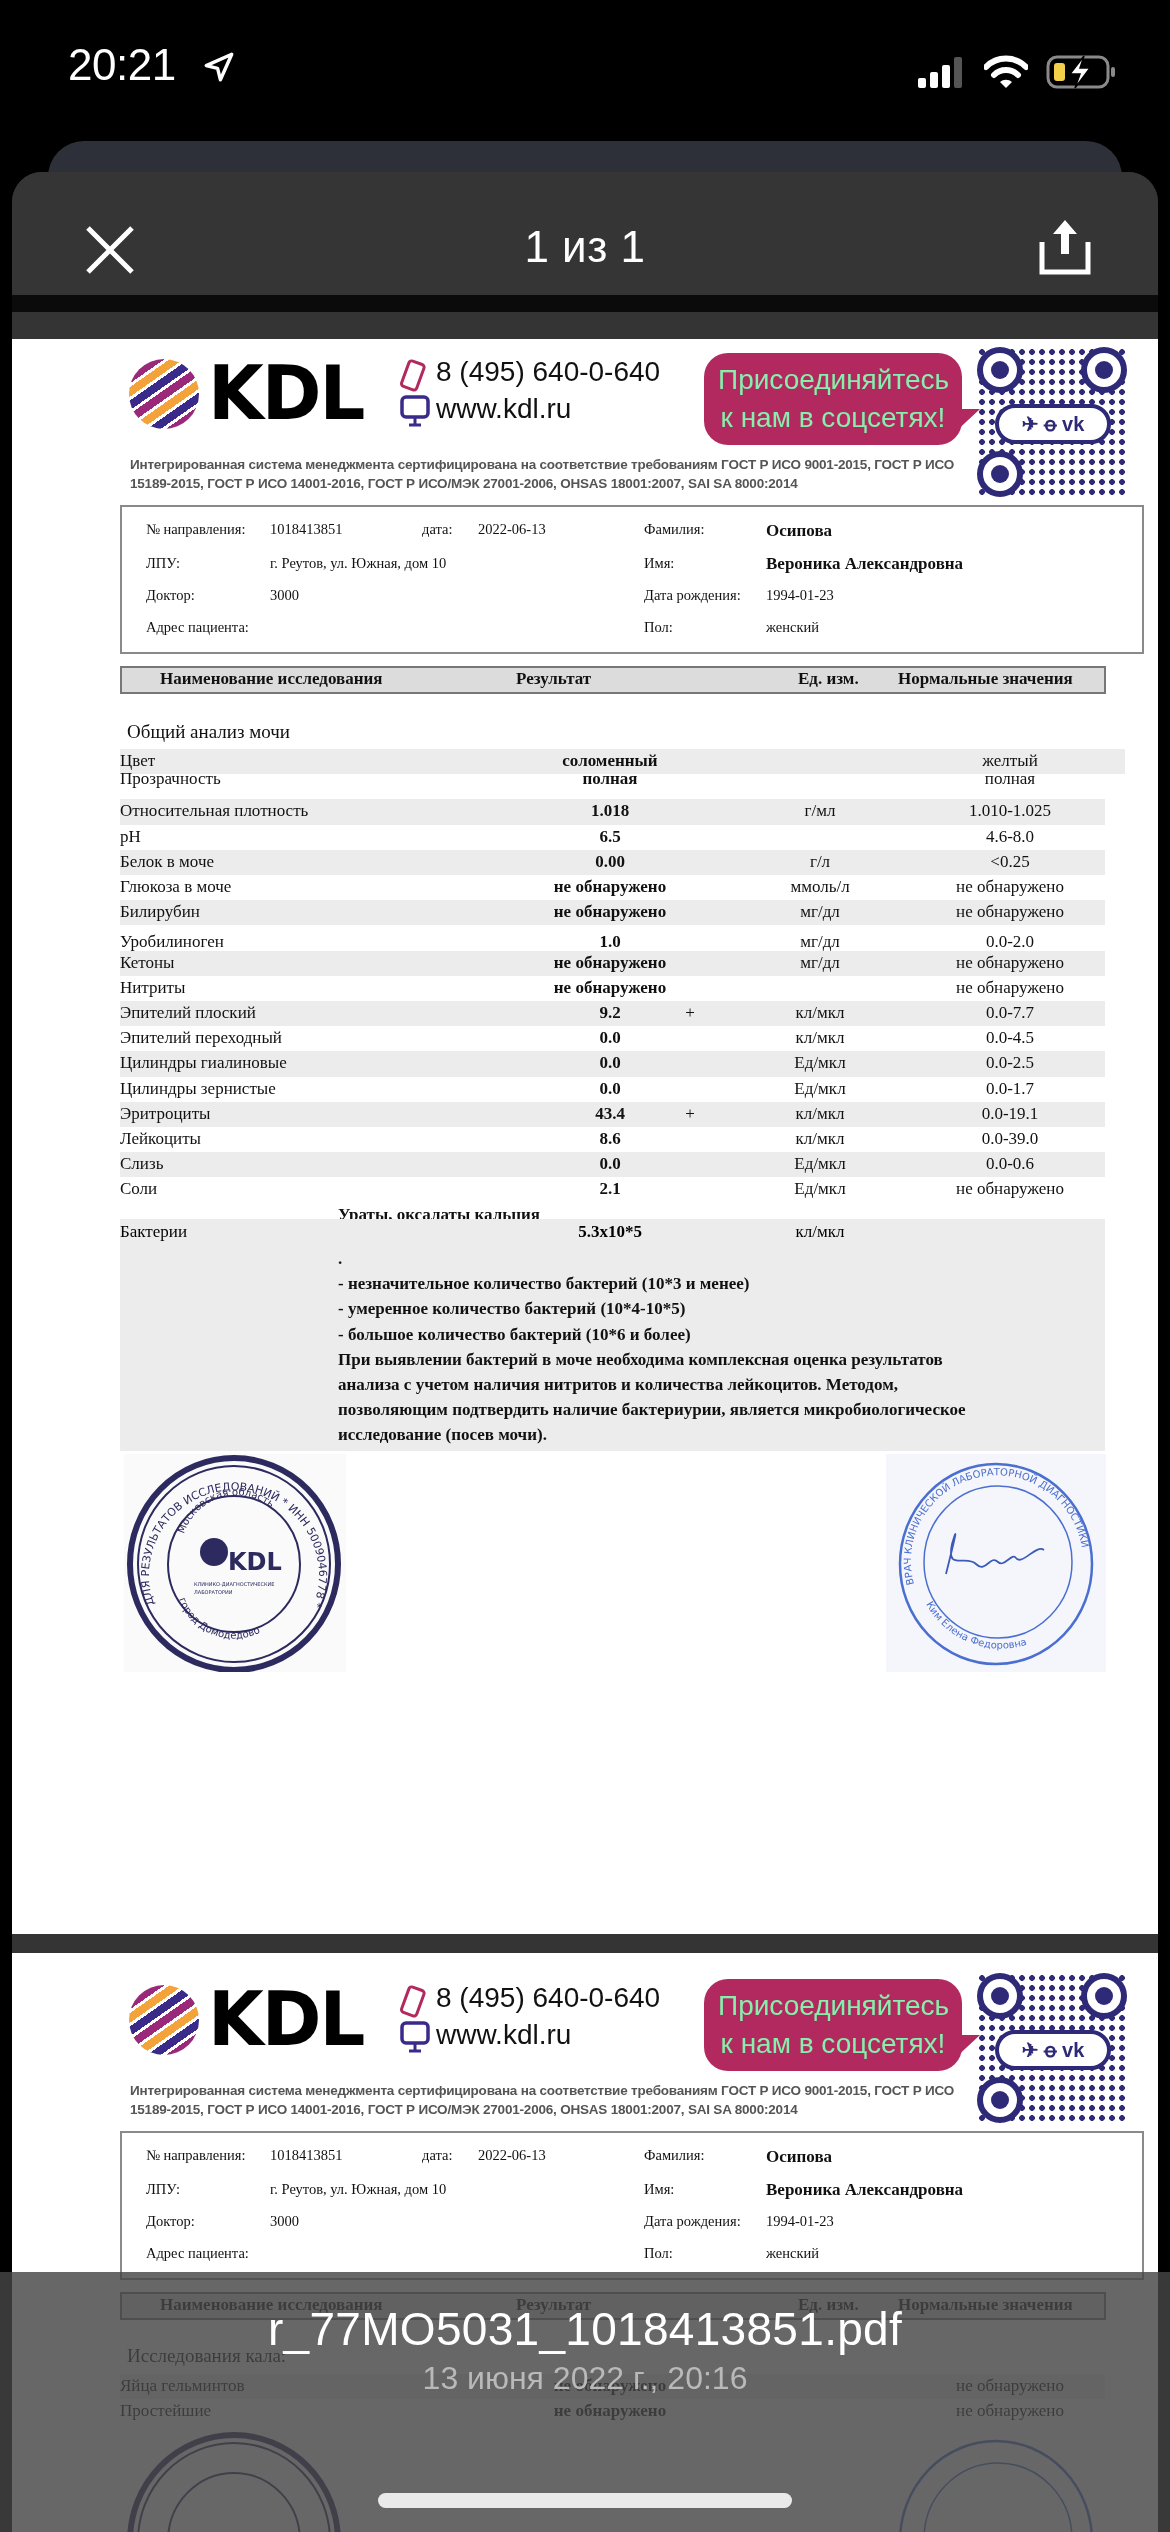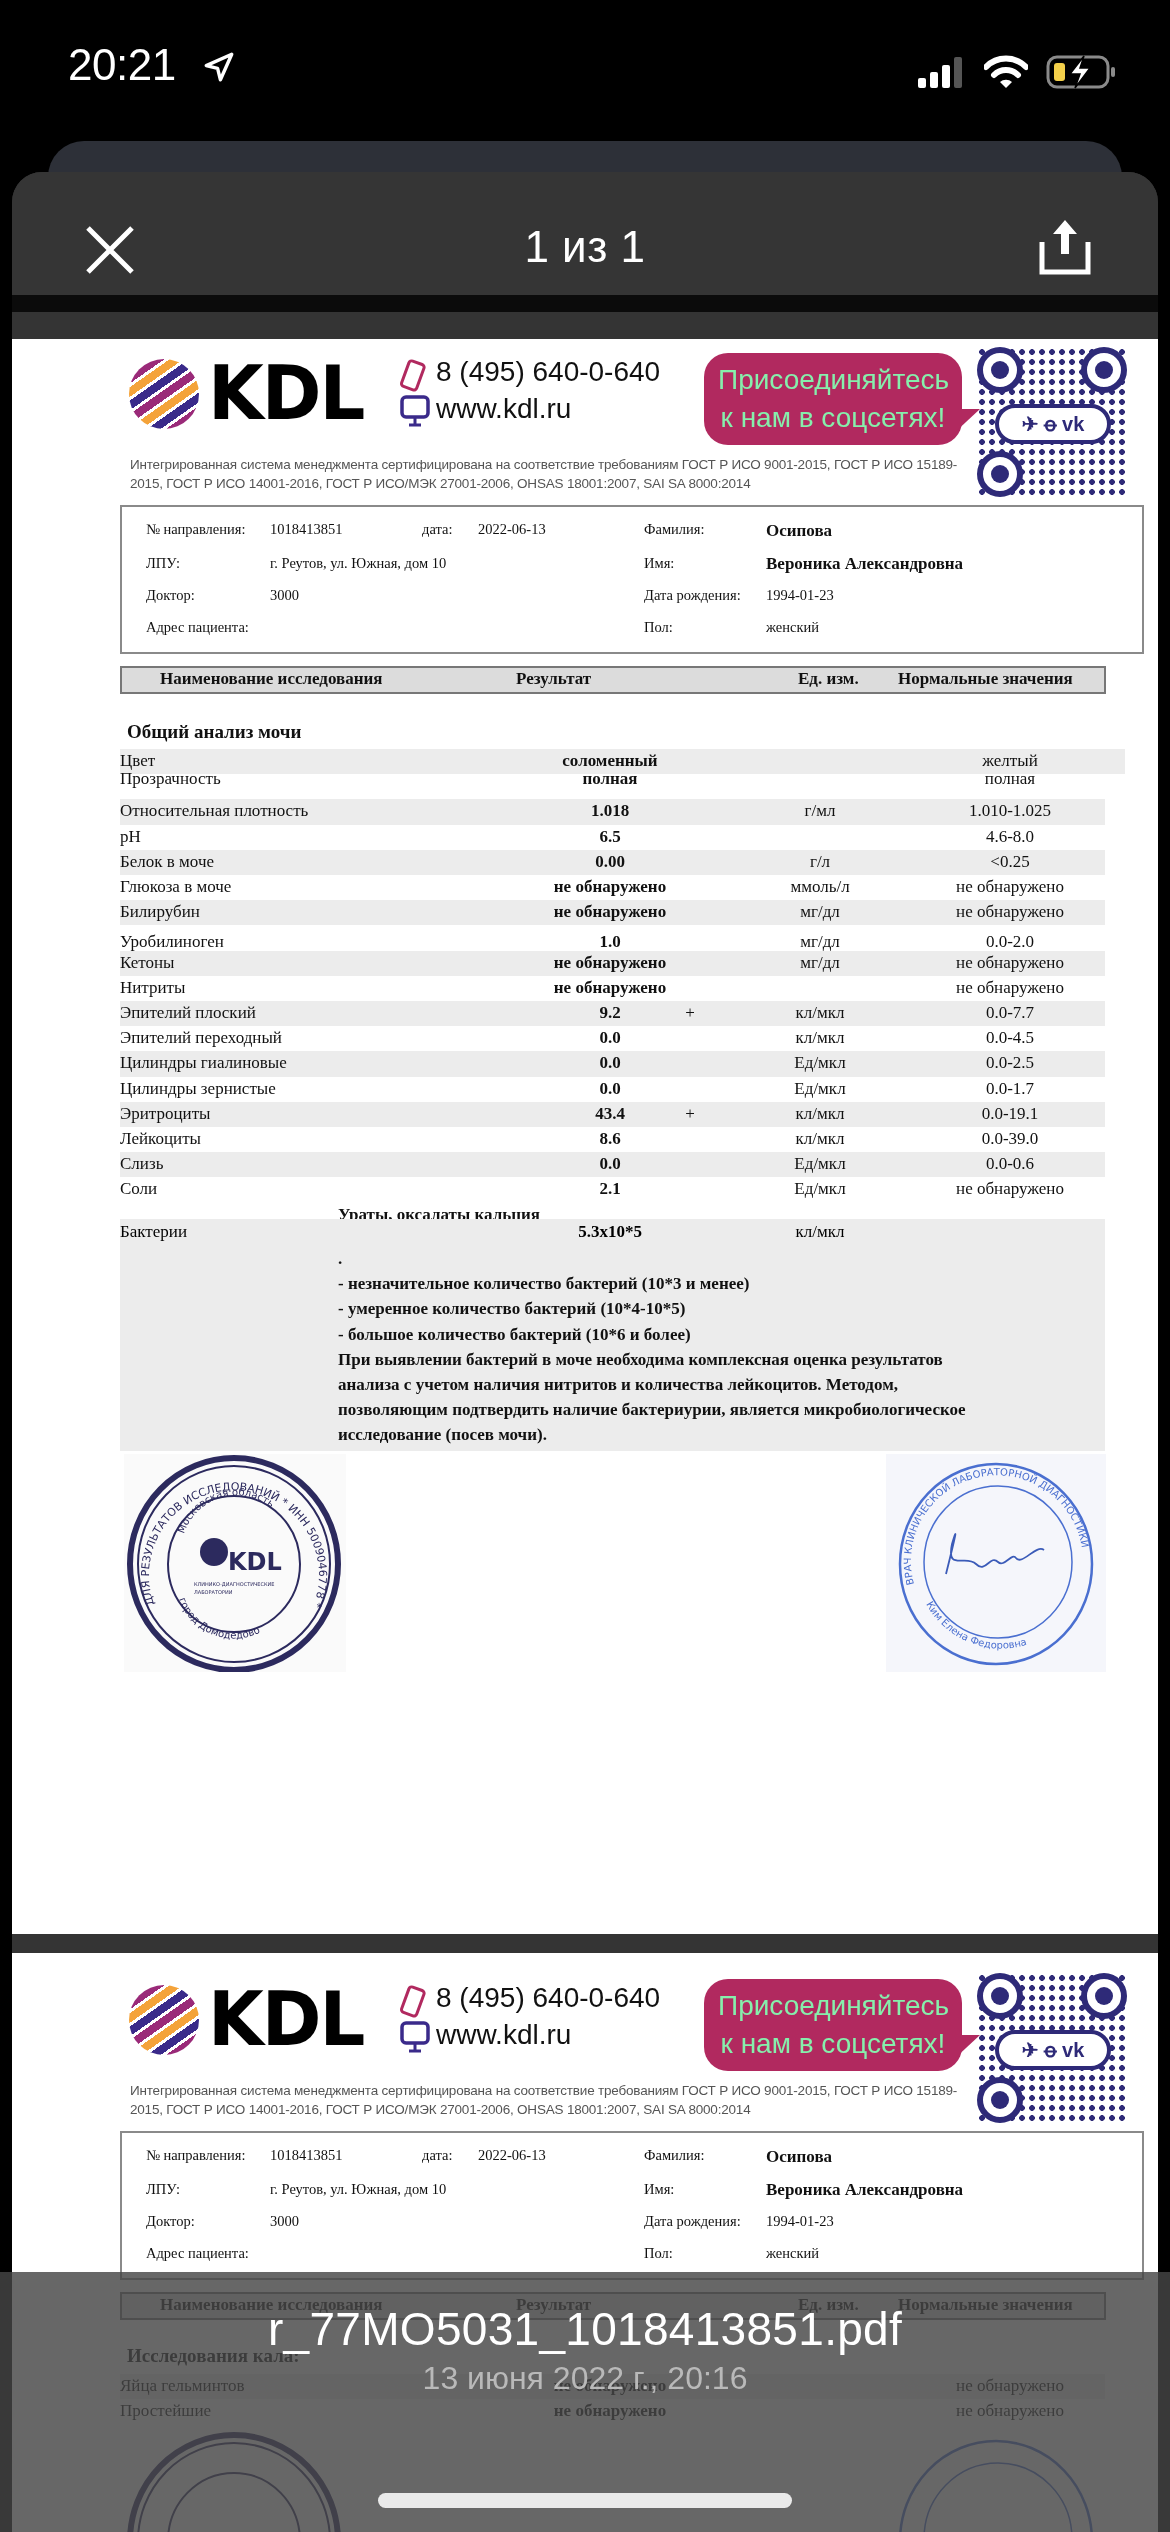--- a/index.html
+++ b/index.html
@@ -23,30 +23,30 @@
     background:repeating-linear-gradient(-35deg,#f4a33a 0 8px,#fff 8px 11px,#9a2a79 11px 19px,#fff 19px 22px,#3a2a8a 22px 30px,#fff 30px 33px);}
   .logo-text{font-family:"DejaVu Sans",sans-serif;font-weight:900;font-size:72px;color:#000;letter-spacing:-2px;transform:scaleY(1.05);}
   .contact{font-size:28px;color:#111;}
   .bubble{background:#b1295f;color:#86efac;border-radius:24px;font-size:28px;text-align:center;line-height:38px;padding:8px 14px;}
   .bubble-tail{width:0;height:0;border-left:28px solid #b1295f;border-bottom:26px solid transparent;}
   .qr{width:150px;height:150px;background:
       radial-gradient(circle,#2e2a78 40%,transparent 42%) 0 0/10px 10px;}
   .qr-eye{width:34px;height:34px;border:6px solid #2e2a78;border-radius:50%;background:#fff;}
   .qr-eye::after{content:"";position:absolute;left:8px;top:8px;width:18px;height:18px;border-radius:50%;background:#2e2a78;}
   .qr-pill{background:#fff;border:4px solid #2e2a78;border-radius:22px;color:#2e2a78;font-size:20px;font-weight:700;text-align:center;line-height:32px;}
-  .cert{font-size:13.5px;color:#555;line-height:19px;letter-spacing:-0.2px;}
+  .cert{font-size:13.5px;color:#555;line-height:19px;letter-spacing:-0.2px;font-weight:bold;}
   
   .infobox{border:2px solid #8a8a8a;background:#fff;}
   .lbl{font-family:"Liberation Serif",serif;font-size:14.5px;color:#111;}
   .val{font-family:"Liberation Serif",serif;font-size:14.5px;font-weight:400;color:#111;}
   .val-lg{font-family:"Liberation Serif",serif;font-size:17px;font-weight:700;color:#111;}
   
   .thead{border:2px solid #777;background:#dcdcdc;height:24px;font-family:"Liberation Serif",serif;font-weight:700;font-size:17px;color:#111;}
   .thead span{position:absolute;top:1px;}
-  .sect{font-family:"Liberation Serif",serif;font-weight:700;font-size:19px;color:#111;}
+  .sect{font-family:"Liberation Serif",serif;font-weight:400;font-size:19px;color:#111;}
   .row{position:absolute;left:0;width:985px;height:25.2px;font-family:"Liberation Serif",serif;font-size:17px;color:#111;}
   .row.shade{background:#ececec;}
   .row span{position:absolute;top:2px;white-space:nowrap;}
   .c-name{left:0;}
   .c-res{left:380px;width:220px;text-align:center;font-weight:700;}
   .c-flag{left:540px;width:60px;text-align:center;}
   .c-unit{left:640px;width:120px;text-align:center;}
   .c-norm{left:800px;width:180px;text-align:center;}
   .note{font-family:"Liberation Serif",serif;font-weight:700;font-size:17px;color:#111;line-height:25.2px;}
   

